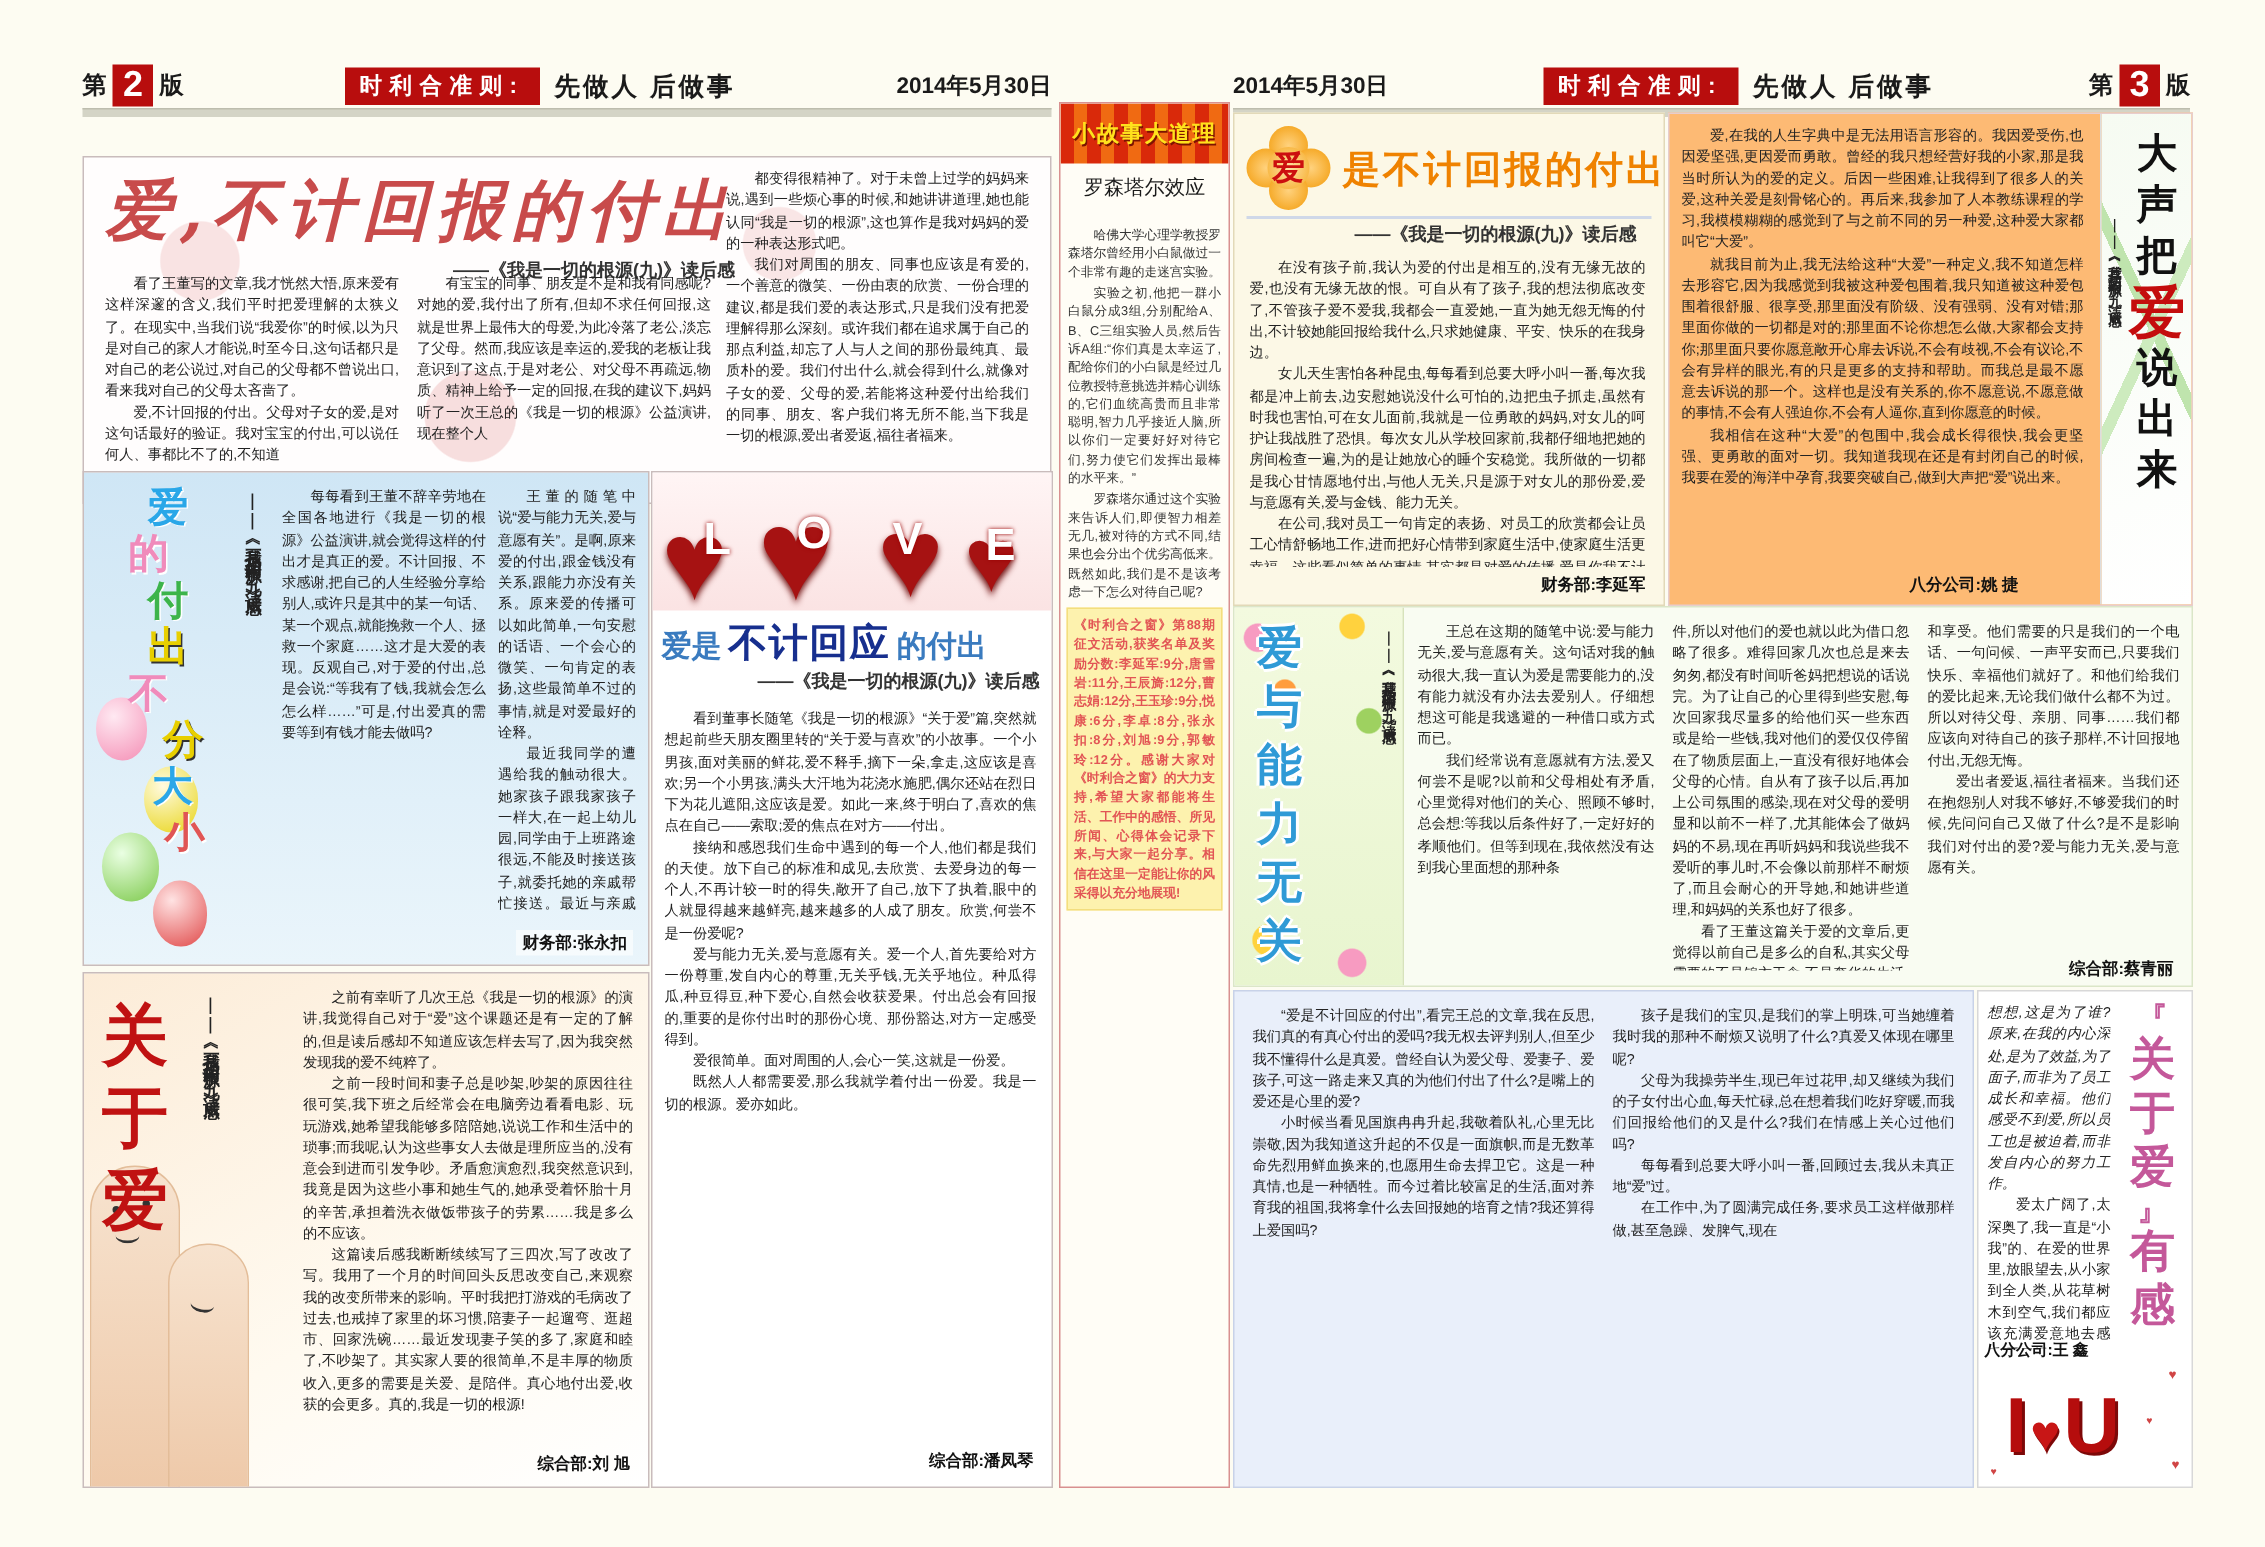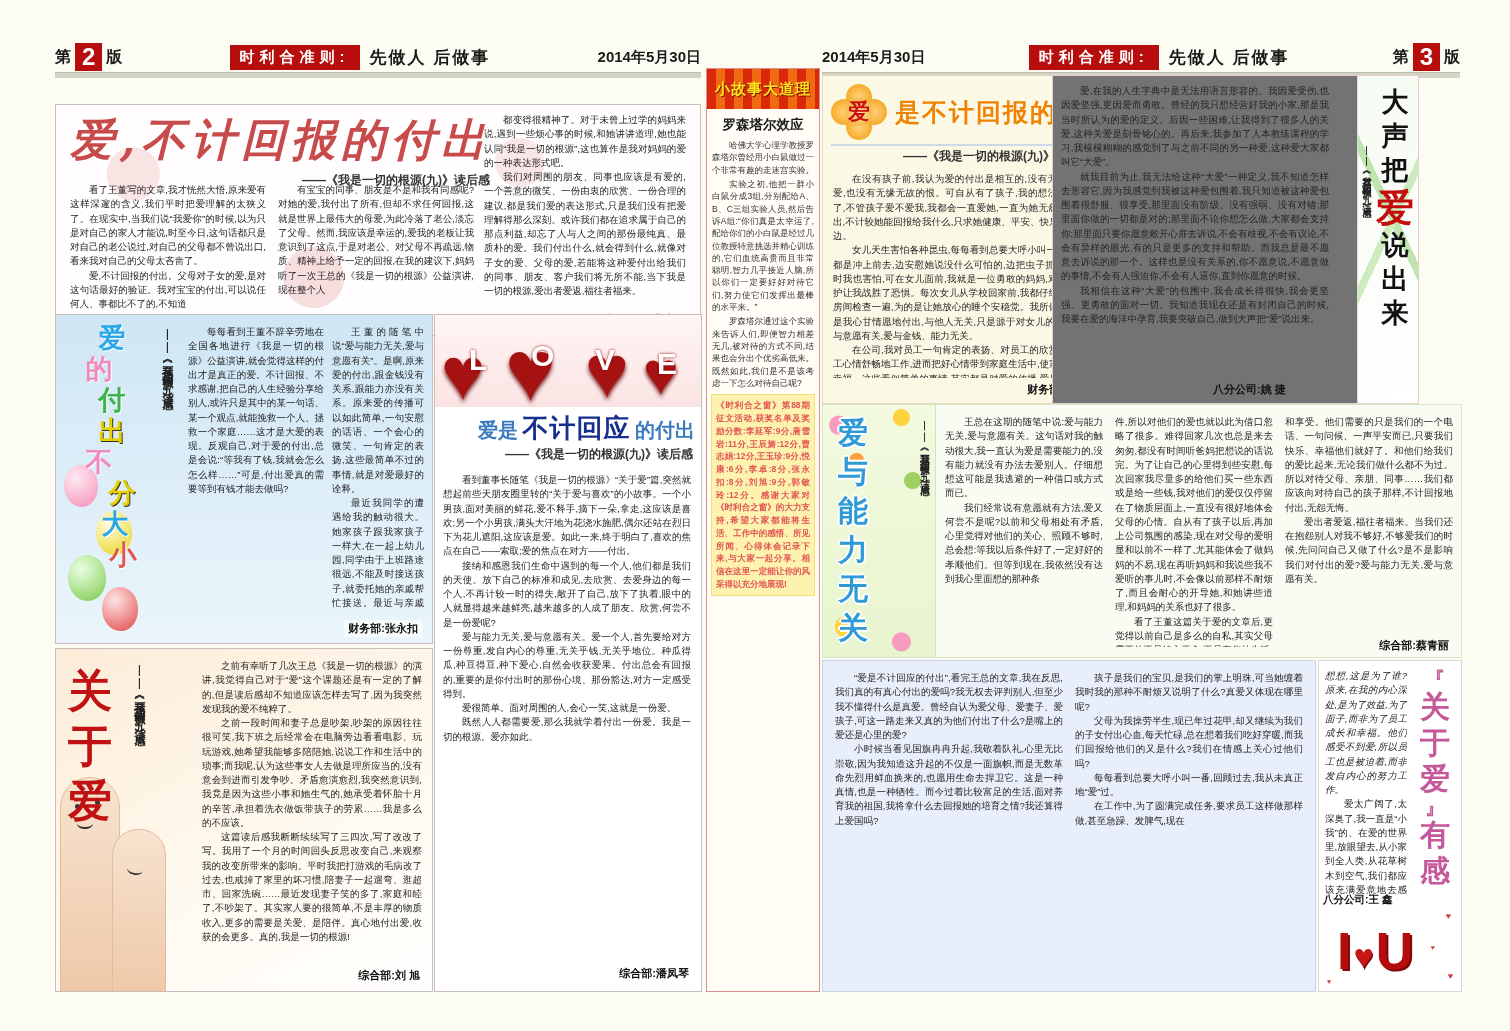--- a/index.html
+++ b/index.html
@@ -28,33 +28,33 @@
     radial-gradient(circle at 40% 75%, #f7dede 0 30px, transparent 31px),
     radial-gradient(circle at 72% 25%, #f9e6e6 0 24px, transparent 25px),
     #fffdfd; margin-top: 24px;}
   
   .balloon{position:absolute;border-radius:50% 50% 48% 52%;}
   .bchar{font-weight:bold;font-size:27px;line-height:1.15;text-shadow:1px 1px 0 #fff;}
   
   .hearts{position:relative;height:92px;background:linear-gradient(180deg,#fff5f5,#fbe3e3);overflow:hidden;}
   .bigheart{position:absolute;font-size:74px;color:#a61212;text-shadow:0 3px 4px #701010;}
   .loveletter{position:absolute;color:#fff;font-weight:bold;font-size:30px;text-shadow:0 0 3px #900;}
-  .nr-title{white-space:nowrap;text-align:right;}
+  .nr-title{white-space:nowrap;}
   .nr-pre,.nr-post{color:#3a7bbf;font-size:20px;font-weight:bold;}
   .nr-em{color:#172f8e;font-size:26px;font-weight:bold;letter-spacing:1px;}
   
   .alove-char{color:#c01212;font-size:44px;font-weight:bold;line-height:1.25;font-family:"DejaVu Serif",serif;}
   .finger{position:absolute;background:linear-gradient(180deg,#f7e3cf,#eec9a9);border:1px solid #e3bd99;}
   .face-eye{position:absolute;width:5px;height:5px;background:#333;border-radius:50%;}
   .face-smile{position:absolute;width:16px;height:9px;border:2px solid #333;border-top:none;border-left:none;border-right:none;border-radius:50%;}
   
   .story-head{height:40px;display:flex;align-items:center;justify-content:center;
     background:repeating-linear-gradient(90deg,#d9290a 0 9px,#f06a12 9px 18px);}
   .story-head span{color:#ffe21c;font-weight:bold;font-size:15px;letter-spacing:1px;text-shadow:1px 1px 0 #7c1400;}
-  .story-title{text-align:center;font-weight:bold;font-size:13.5px;margin:7px 0 5px;}
+  .story-title{text-align:center;font-weight:normal;font-size:13.5px;margin:7px 0 16px;}
   .story-txt{font-size:8.5px;line-height:1.45;color:#333;text-align:justify;padding:0 5px;}
   .story-txt p{margin:0 0 2px;text-indent:2em;}
   .notice{margin:5px 4px;background:#fdf2ae;border:1px solid #f3de7e;padding:4px 4px;
     font-size:8.5px;line-height:1.5;color:#e25555;font-weight:bold;text-align:justify;}
   
   .flower{position:relative;width:56px;height:56px;flex:0 0 56px;}
   .petal{position:absolute;width:26px;height:26px;border-radius:50%;background:radial-gradient(#ffd27e,#f29a07);}
   .flower-center{position:absolute;left:14px;top:14px;width:28px;height:28px;border-radius:50%;
     background:radial-gradient(#ffe3a8,#f5a81f);display:flex;align-items:center;justify-content:center;}
   .flower-center span{color:#cc0f0f;font-weight:bold;font-size:22px;font-family:"DejaVu Serif",serif;}
@@ -239,21 +239,21 @@
   </div>
   <div class="subtitle" style="text-align:right;padding:2px 10px 0;border-top:2px solid #cfd8e8;margin:4px 8px 0;">——《我是一切的根源(九)》读后感</div>
   <div class="colwrap bodytxt" style="left:10px;top:96px;width:264px;height:206px;">
     <p>在没有孩子前,我认为爱的付出是相互的,没有无缘无故的爱,也没有无缘无故的恨。可自从有了孩子,我的想法彻底改变了,不管孩子爱不爱我,我都会一直爱她,一直为她无怨无悔的付出,不计较她能回报给我什么,只求她健康、平安、快乐的在我身边。</p>
     <p>女儿天生害怕各种昆虫,每每看到总要大呼小叫一番,每次我都是冲上前去,边安慰她说没什么可怕的,边把虫子抓走,虽然有时我也害怕,可在女儿面前,我就是一位勇敢的妈妈,对女儿的呵护让我战胜了恐惧。每次女儿从学校回家前,我都仔细地把她的房间检查一遍,为的是让她放心的睡个安稳觉。我所做的一切都是我心甘情愿地付出,与他人无关,只是源于对女儿的那份爱,爱与意愿有关,爱与金钱、能力无关。</p>
     <p>在公司,我对员工一句肯定的表扬、对员工的欣赏都会让员工心情舒畅地工作,进而把好心情带到家庭生活中,使家庭生活更幸福。这些看似简单的事情,其实都是对爱的传播,爱是你我不计回报的付出,只有这样,才能让大家觉得更幸福!</p>
   </div>
   <div class="byline" style="right:12px;bottom:6px;">财务部:李延军</div>
 </div>
 
-<div class="box" style="left:1052px;top:75px;width:348px;height:327px;background:#737373;border-color:#e7cdcd;padding-left:17px;">
+<div class="box" style="left:1112px;top:75px;width:348px;height:327px;background:#fdba74;border-color:#e7cdcd;">
   <div class="colwrap bodytxt" style="left:8px;top:8px;width:268px;height:290px;">
     <p>爱,在我的人生字典中是无法用语言形容的。我因爱受伤,也因爱坚强,更因爱而勇敢。曾经的我只想经营好我的小家,那是我当时所认为的爱的定义。后因一些困难,让我得到了很多人的关爱,这种关爱是刻骨铭心的。再后来,我参加了人本教练课程的学习,我模模糊糊的感觉到了与之前不同的另一种爱,这种爱大家都叫它“大爱”。</p>
     <p>就我目前为止,我无法给这种“大爱”一种定义,我不知道怎样去形容它,因为我感觉到我被这种爱包围着,我只知道被这种爱包围着很舒服、很享受,那里面没有阶级、没有强弱、没有对错;那里面你做的一切都是对的;那里面不论你想怎么做,大家都会支持你;那里面只要你愿意敞开心扉去诉说,不会有歧视,不会有议论,不会有异样的眼光,有的只是更多的支持和帮助。而我总是最不愿意去诉说的那一个。这样也是没有关系的,你不愿意说,不愿意做的事情,不会有人强迫你,不会有人逼你,直到你愿意的时候。</p>
     <p>我相信在这种“大爱”的包围中,我会成长得很快,我会更坚强、更勇敢的面对一切。我知道我现在还是有封闭自己的时候,我要在爱的海洋中孕育,我要突破自己,做到大声把“爱”说出来。</p>
   </div>
   <div class="byline" style="left:160px;bottom:6px;">八分公司:姚 捷</div>
   <div class="speak-strip">
     <div class="vsub" style="position:absolute;left:2px;top:70px;height:250px;font-size:9px;">——《我是一切的根源(九)》读后感</div>
     <div class="vchars" style="margin-top:10px;margin-left:14px;">
       <span class="speak-char">大</span>

